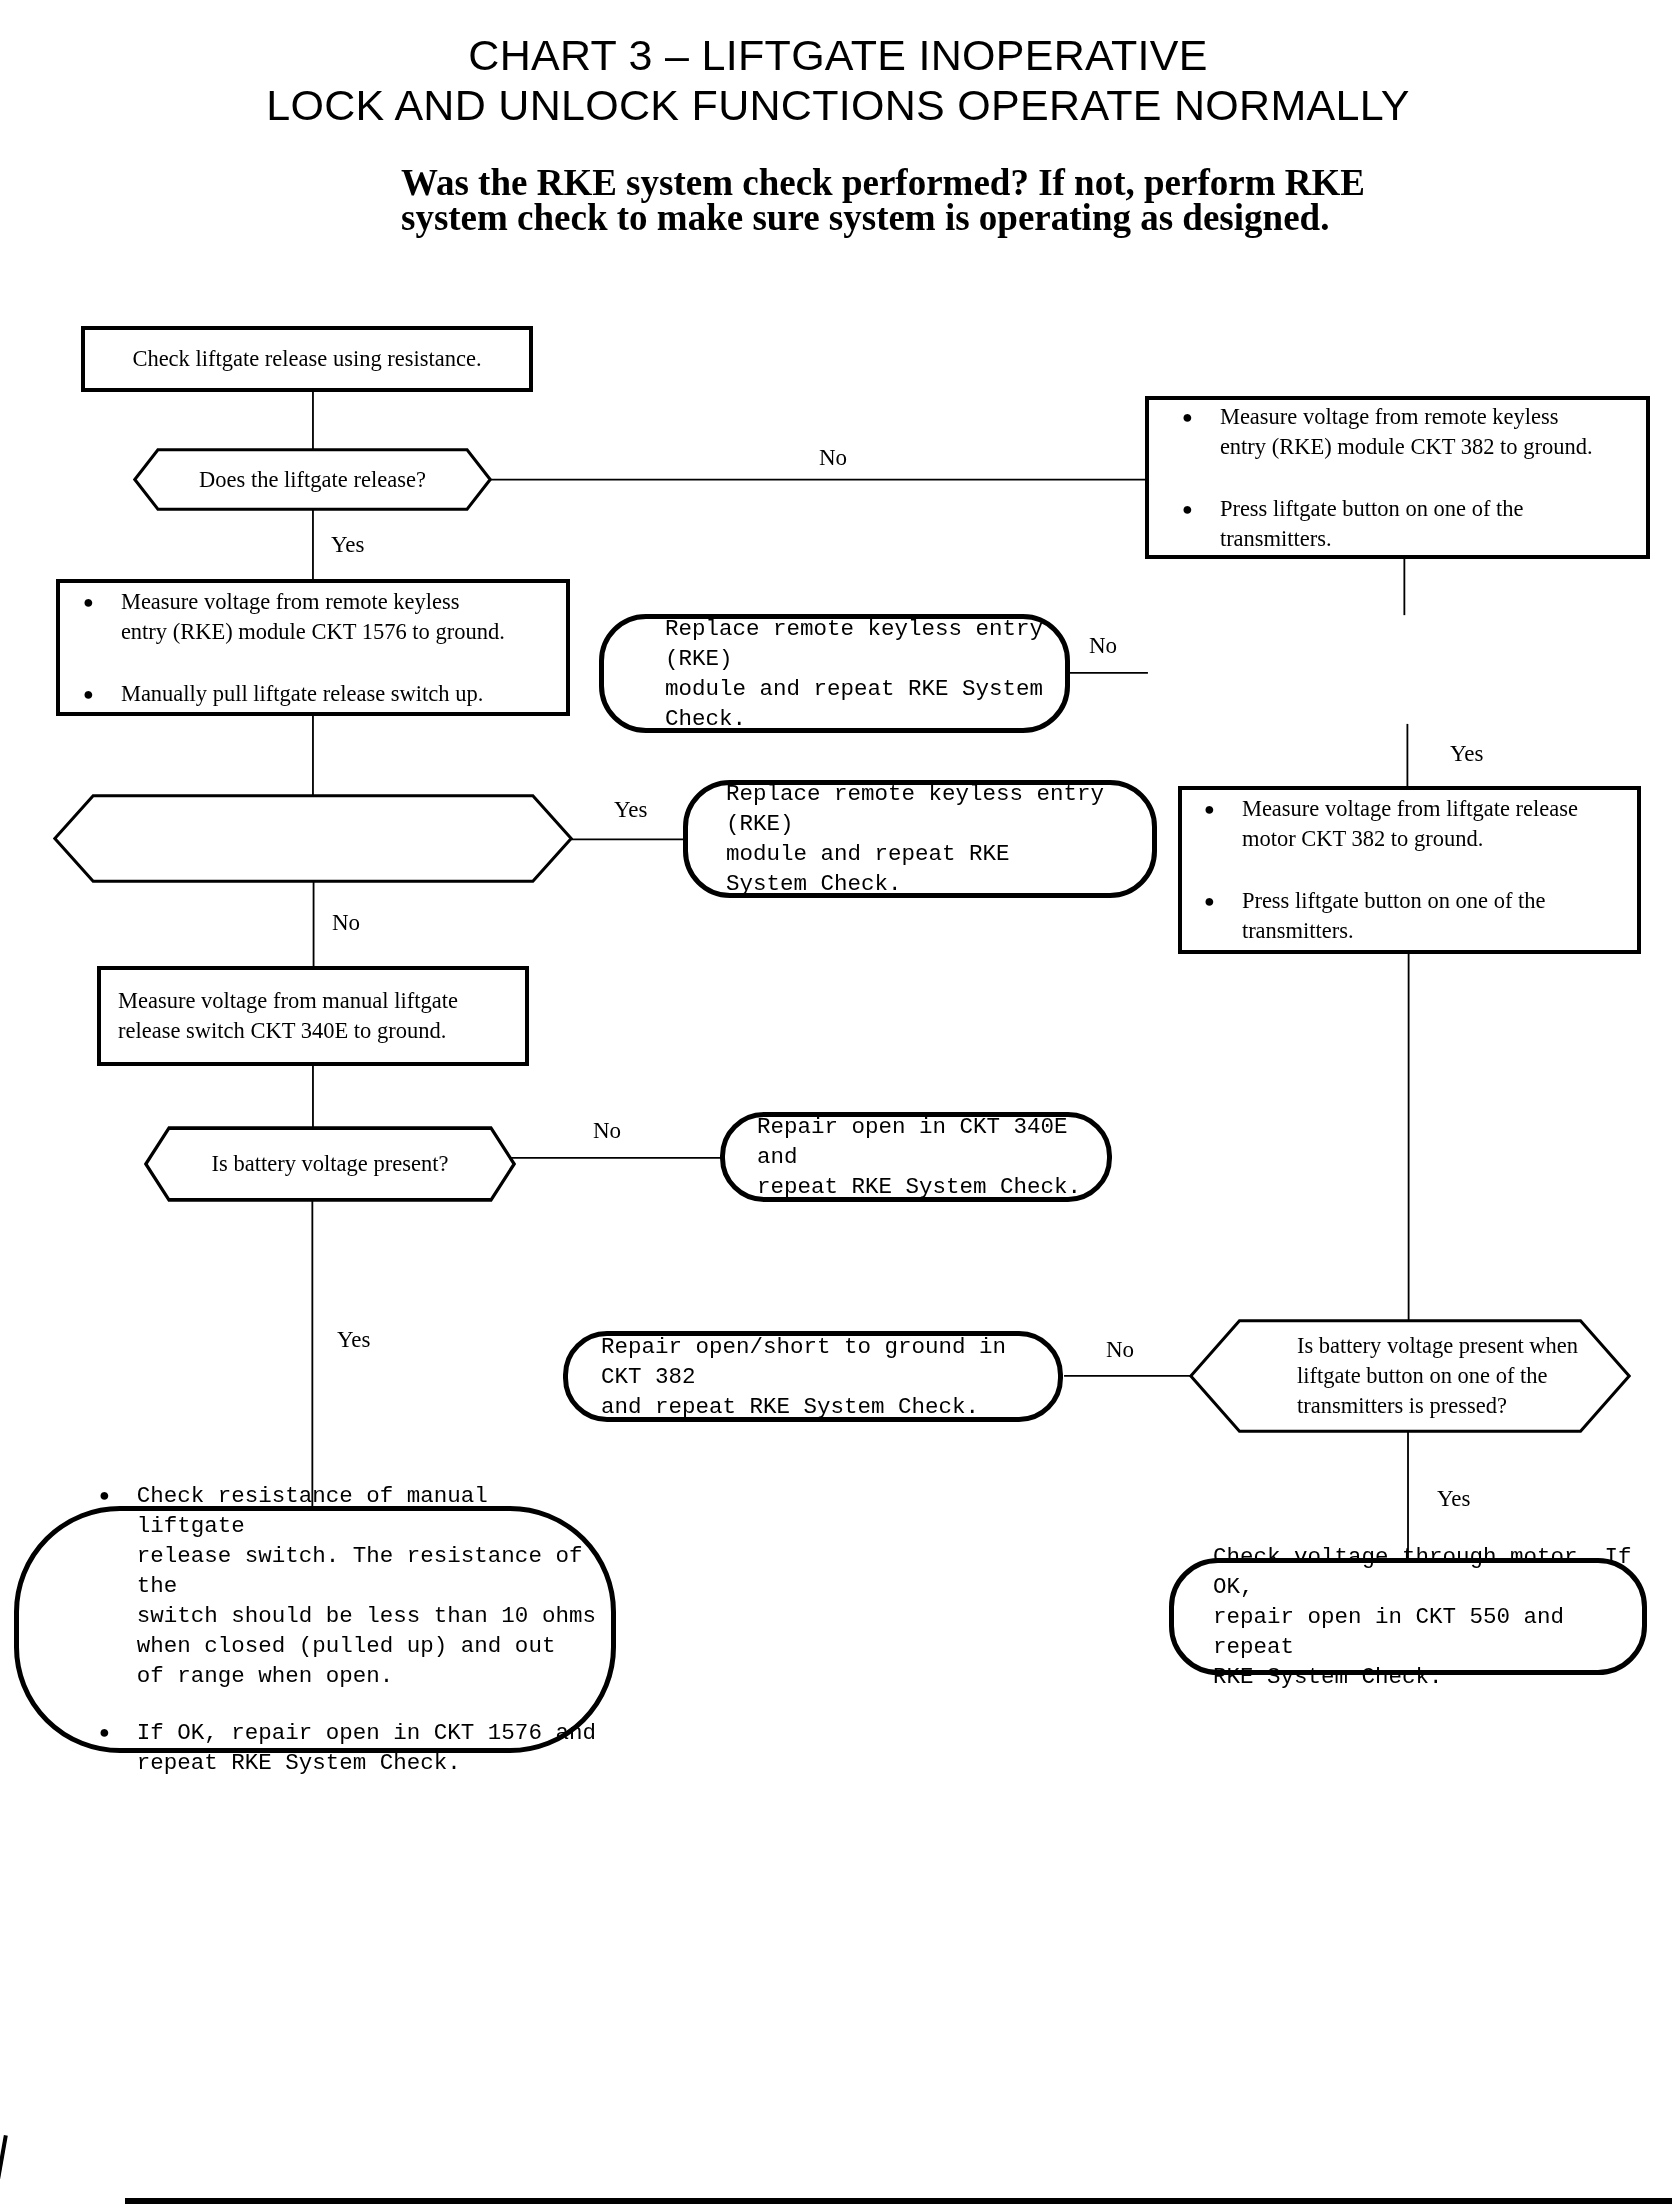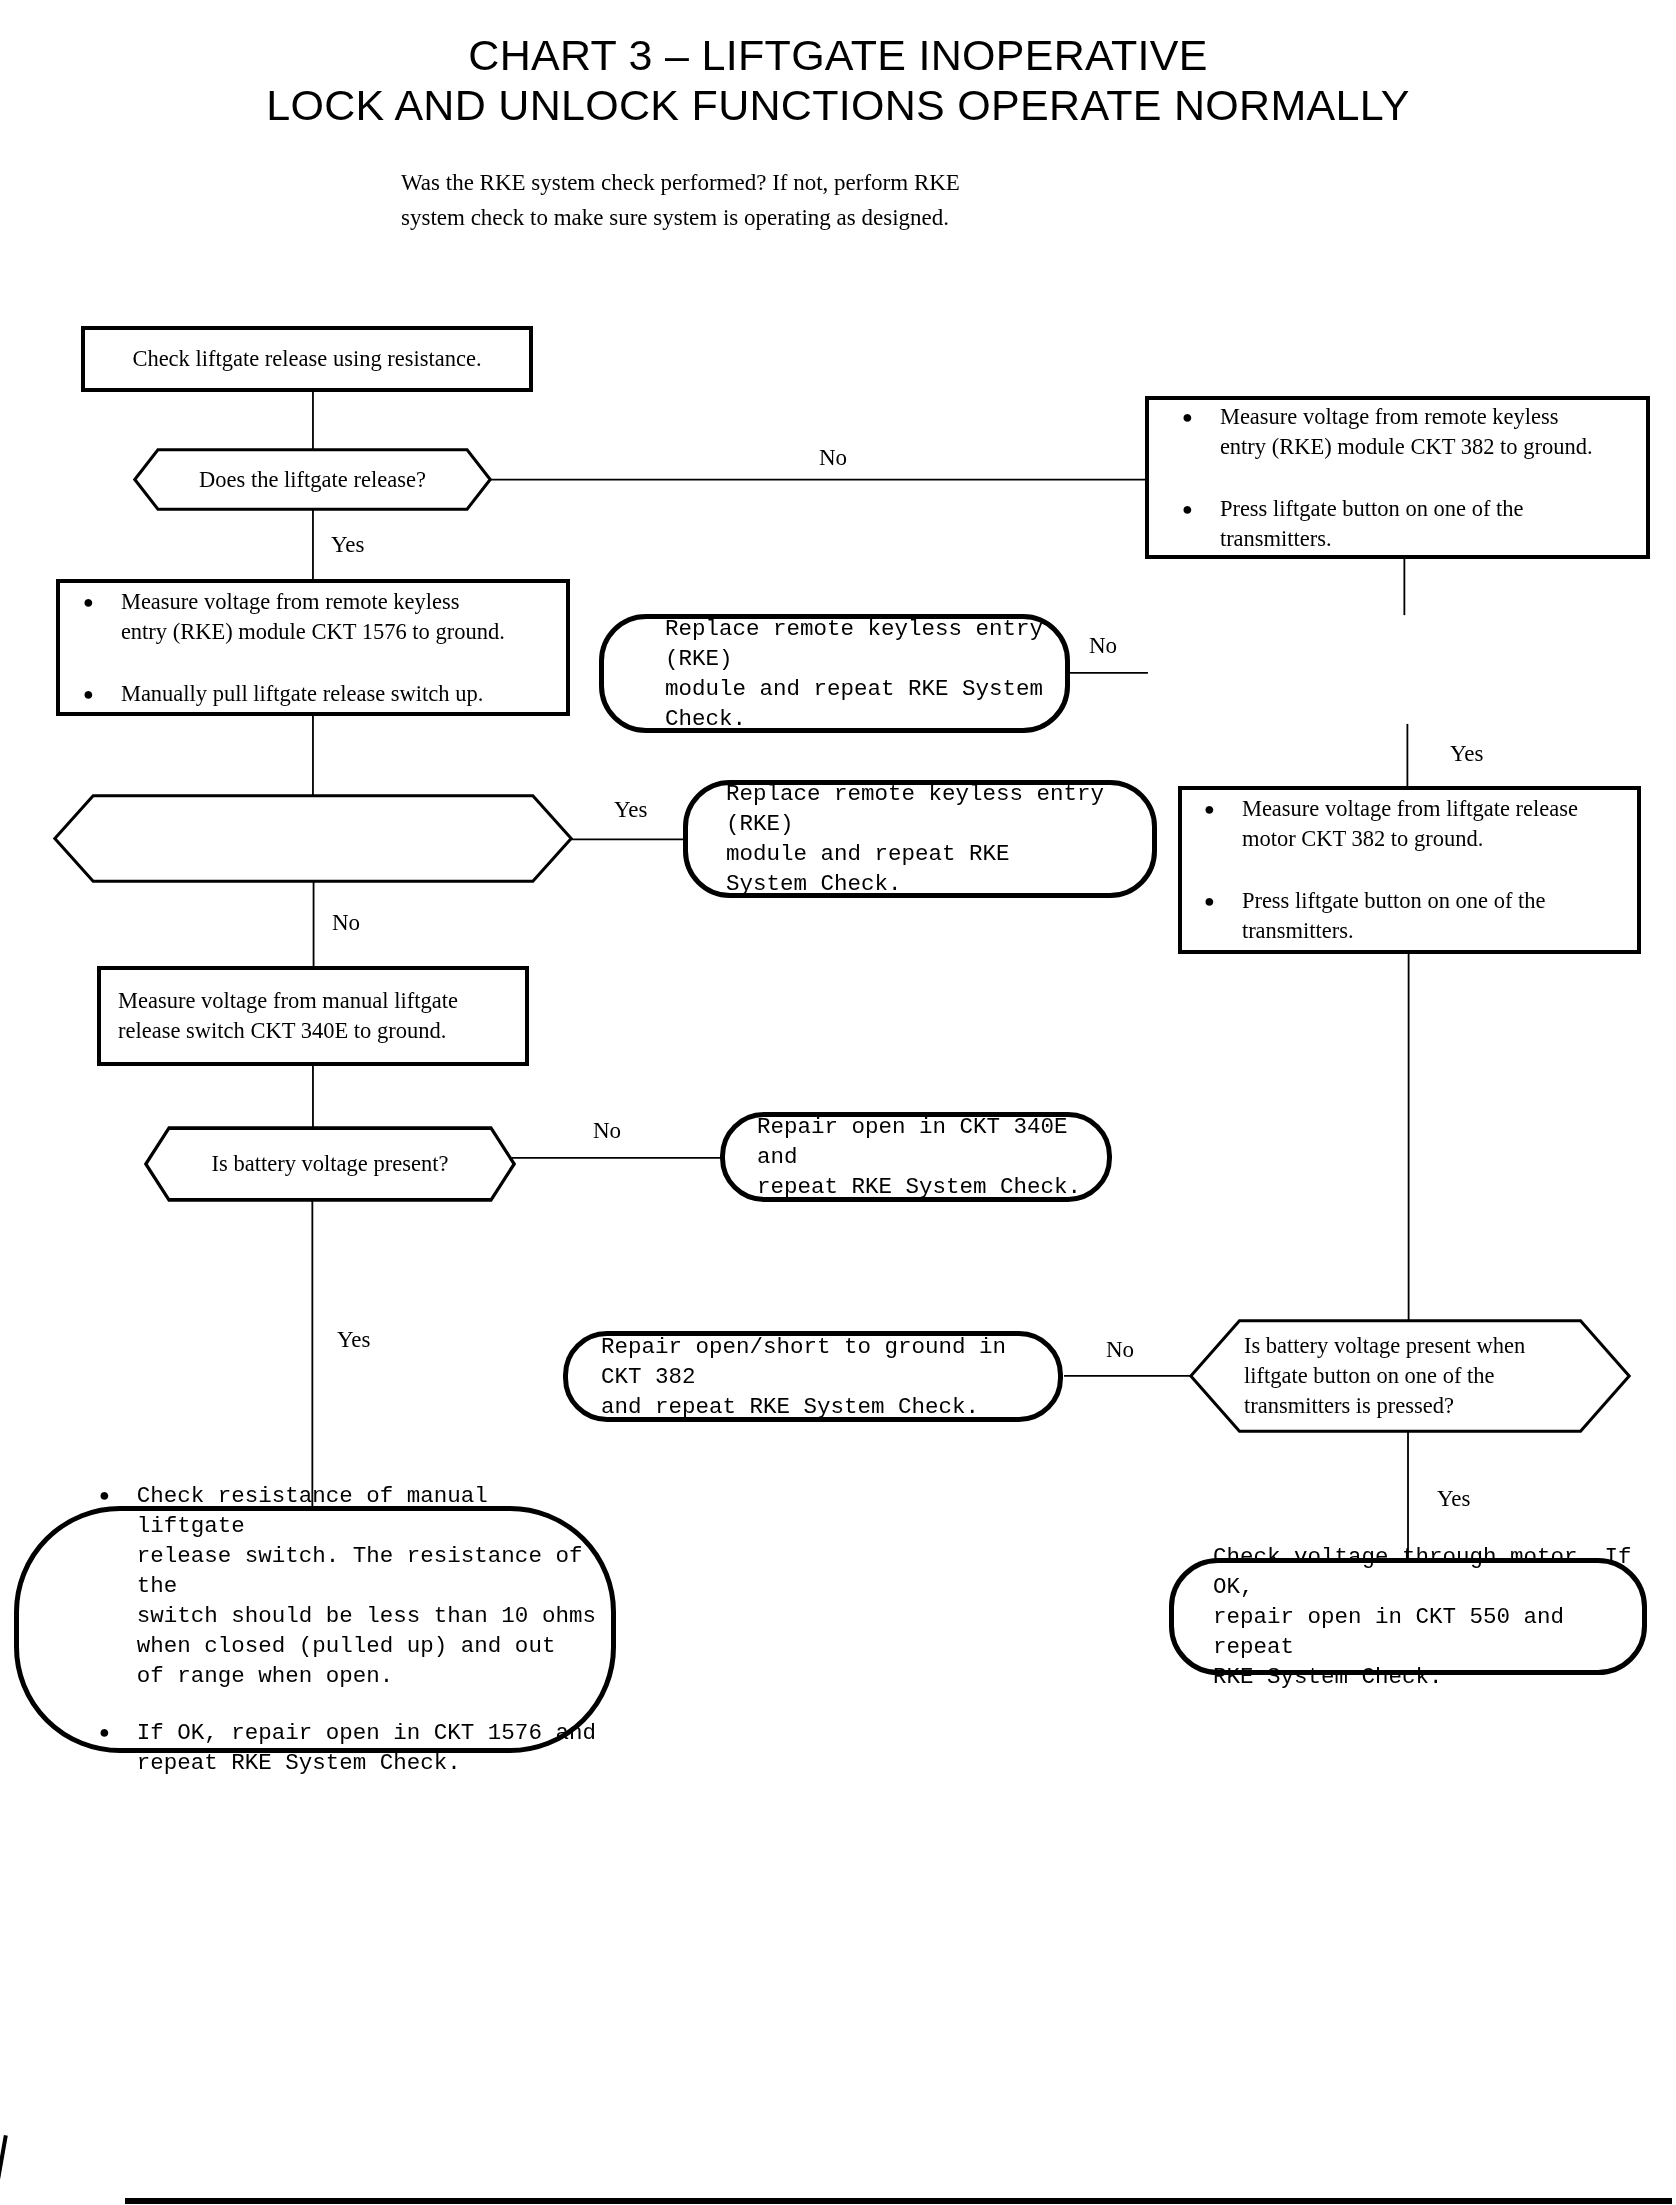--- a/index.html
+++ b/index.html
@@ -2,27 +2,27 @@
 <html style="font-size:9.7px"><head>
 <meta charset="utf-8">
 <style>
   html,body{margin:0;padding:0;background:#fff;}
   #page{position:relative;width:1676px;height:2205px;background:#ffffff;overflow:hidden;
         font-family:"Liberation Serif", serif;color:#000;}
   #connectors{position:absolute;left:0;top:0;z-index:0;}
   .title{position:absolute;left:0;right:0;top:30px;text-align:center;
          font-family:"Liberation Sans", sans-serif;font-size:43px;line-height:50px;
          letter-spacing:0.3px;color:#000;}
-  .intro{position:absolute;left:401px;top:165px;font-weight:normal;font-size:23px;
+  .intro{position:absolute;left:401px;top:165px;font-weight:bold;font-size:37px;
          line-height:35px;white-space:pre-line;}
   .node{position:absolute;z-index:1;display:flex;align-items:center;box-sizing:border-box;
         font-size:22.5px;line-height:30px;background:transparent;}
   .rect{border:4.3px solid #000;background:#fff;}
   .round{border:5.5px solid #000;background:#fff;font-family:Liberation Mono, monospace;}
-  .hex{background:transparent;}
+  .hex{background:transparent;justify-content:center;}
   .hex > svg{position:absolute;left:0;top:0;width:100%;height:100%;}
   .hex polygon{fill:#fff;stroke:#000;stroke-width:5;}
   .txt{position:relative;z-index:2;}
   .ml{white-space:pre-line;}
   .center{width:100%;text-align:center;}
   .bullets{flex-direction:column;justify-content:center;align-items:flex-start;row-gap:32px;}
   .bullet-item{display:flex;align-items:flex-start;}
   .dot{font-size:18px;line-height:30px;margin-right:27px;position:relative;z-index:2;}
   .edge-label{position:absolute;z-index:2;font-size:23px;line-height:30px;}
   .artifact{position:absolute;background:#000;z-index:3;}

